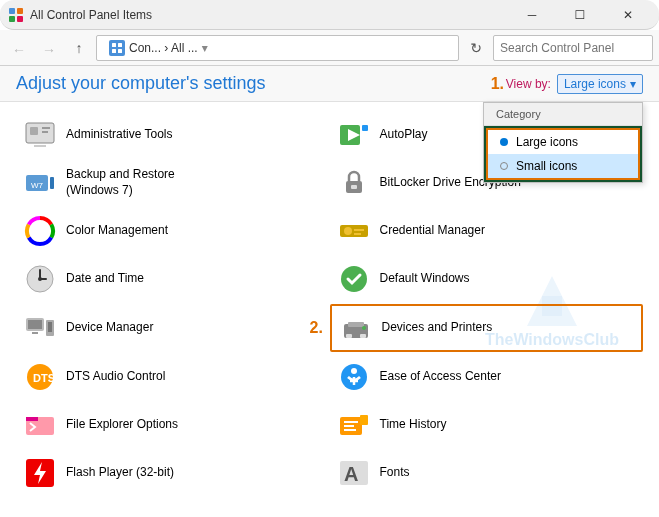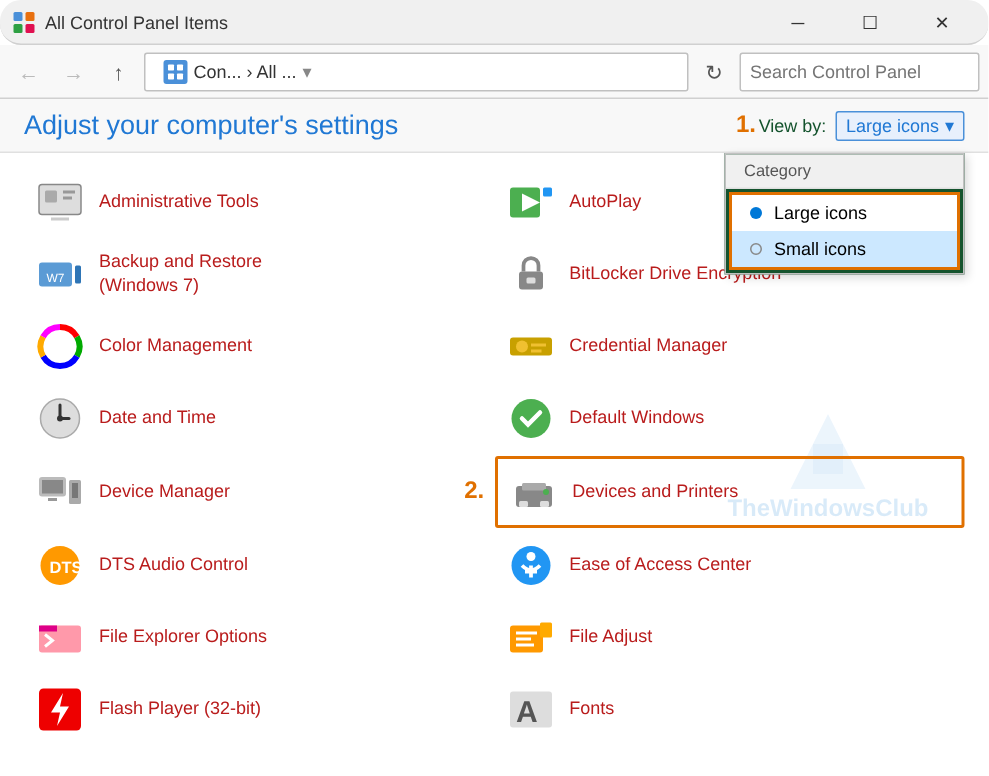--- a/index.html
+++ b/index.html
@@ -106,21 +106,21 @@
       font-weight: normal;
     }
     .viewby-container {
       display: flex;
       align-items: center;
       gap: 6px;
       font-size: 12px;
       color: #333;
       position: relative;
     }
-    .viewby-label { color: #14532d; }
+    .viewby-label { color: #be185d; }
     .viewby-btn {
       display: flex; align-items: center;
       border: 1px solid #4a90d9;
       border-radius: 2px;
       padding: 2px 6px;
       cursor: pointer;
       font-size: 12px;
       color: #2078d4;
       background: #e8f0fc;
       gap: 4px;
@@ -190,21 +190,21 @@
     .grid-item.highlighted-box {
       border: 2px solid #e07000;
     }
     .item-icon {
       width: 32px; height: 32px;
       flex-shrink: 0;
       display: flex; align-items: flex-start; justify-content: center;
     }
     .item-label {
       font-size: 12px;
-      color: #b91c1c;
+      color: #000000;
       line-height: 1.3;
     }
 
     
     .step-badge {
       font-size: 18px;
       font-weight: bold;
       color: #e07000;
       margin-right: 4px;
     }
@@ -478,21 +478,21 @@
       <div class="grid-item">
         <div class="item-icon">
           <svg width="32" height="32" viewBox="0 0 32 32">
             <rect x="2" y="8" width="22" height="18" fill="#f90" rx="2"></rect>
             <rect x="6" y="12" width="14" height="2" fill="#fff"></rect>
             <rect x="6" y="16" width="10" height="2" fill="#fff"></rect>
             <rect x="6" y="20" width="12" height="2" fill="#fff"></rect>
             <rect x="22" y="6" width="8" height="10" fill="#fa0" rx="1"></rect>
           </svg>
         </div>
-        <span class="item-label">File Adjust</span>
+        <span class="item-label">Time History</span>
       </div>
 
       <div class="grid-item">
         <div class="item-icon">
           <svg width="32" height="32" viewBox="0 0 32 32">
             <rect x="2" y="2" width="28" height="28" fill="#e00" rx="3"></rect>
             <polygon points="18,5 10,18 16,18 14,27 22,14 16,14" fill="#fff"></polygon>
           </svg>
         </div>
         <span class="item-label">Flash Player (32-bit)</span>

